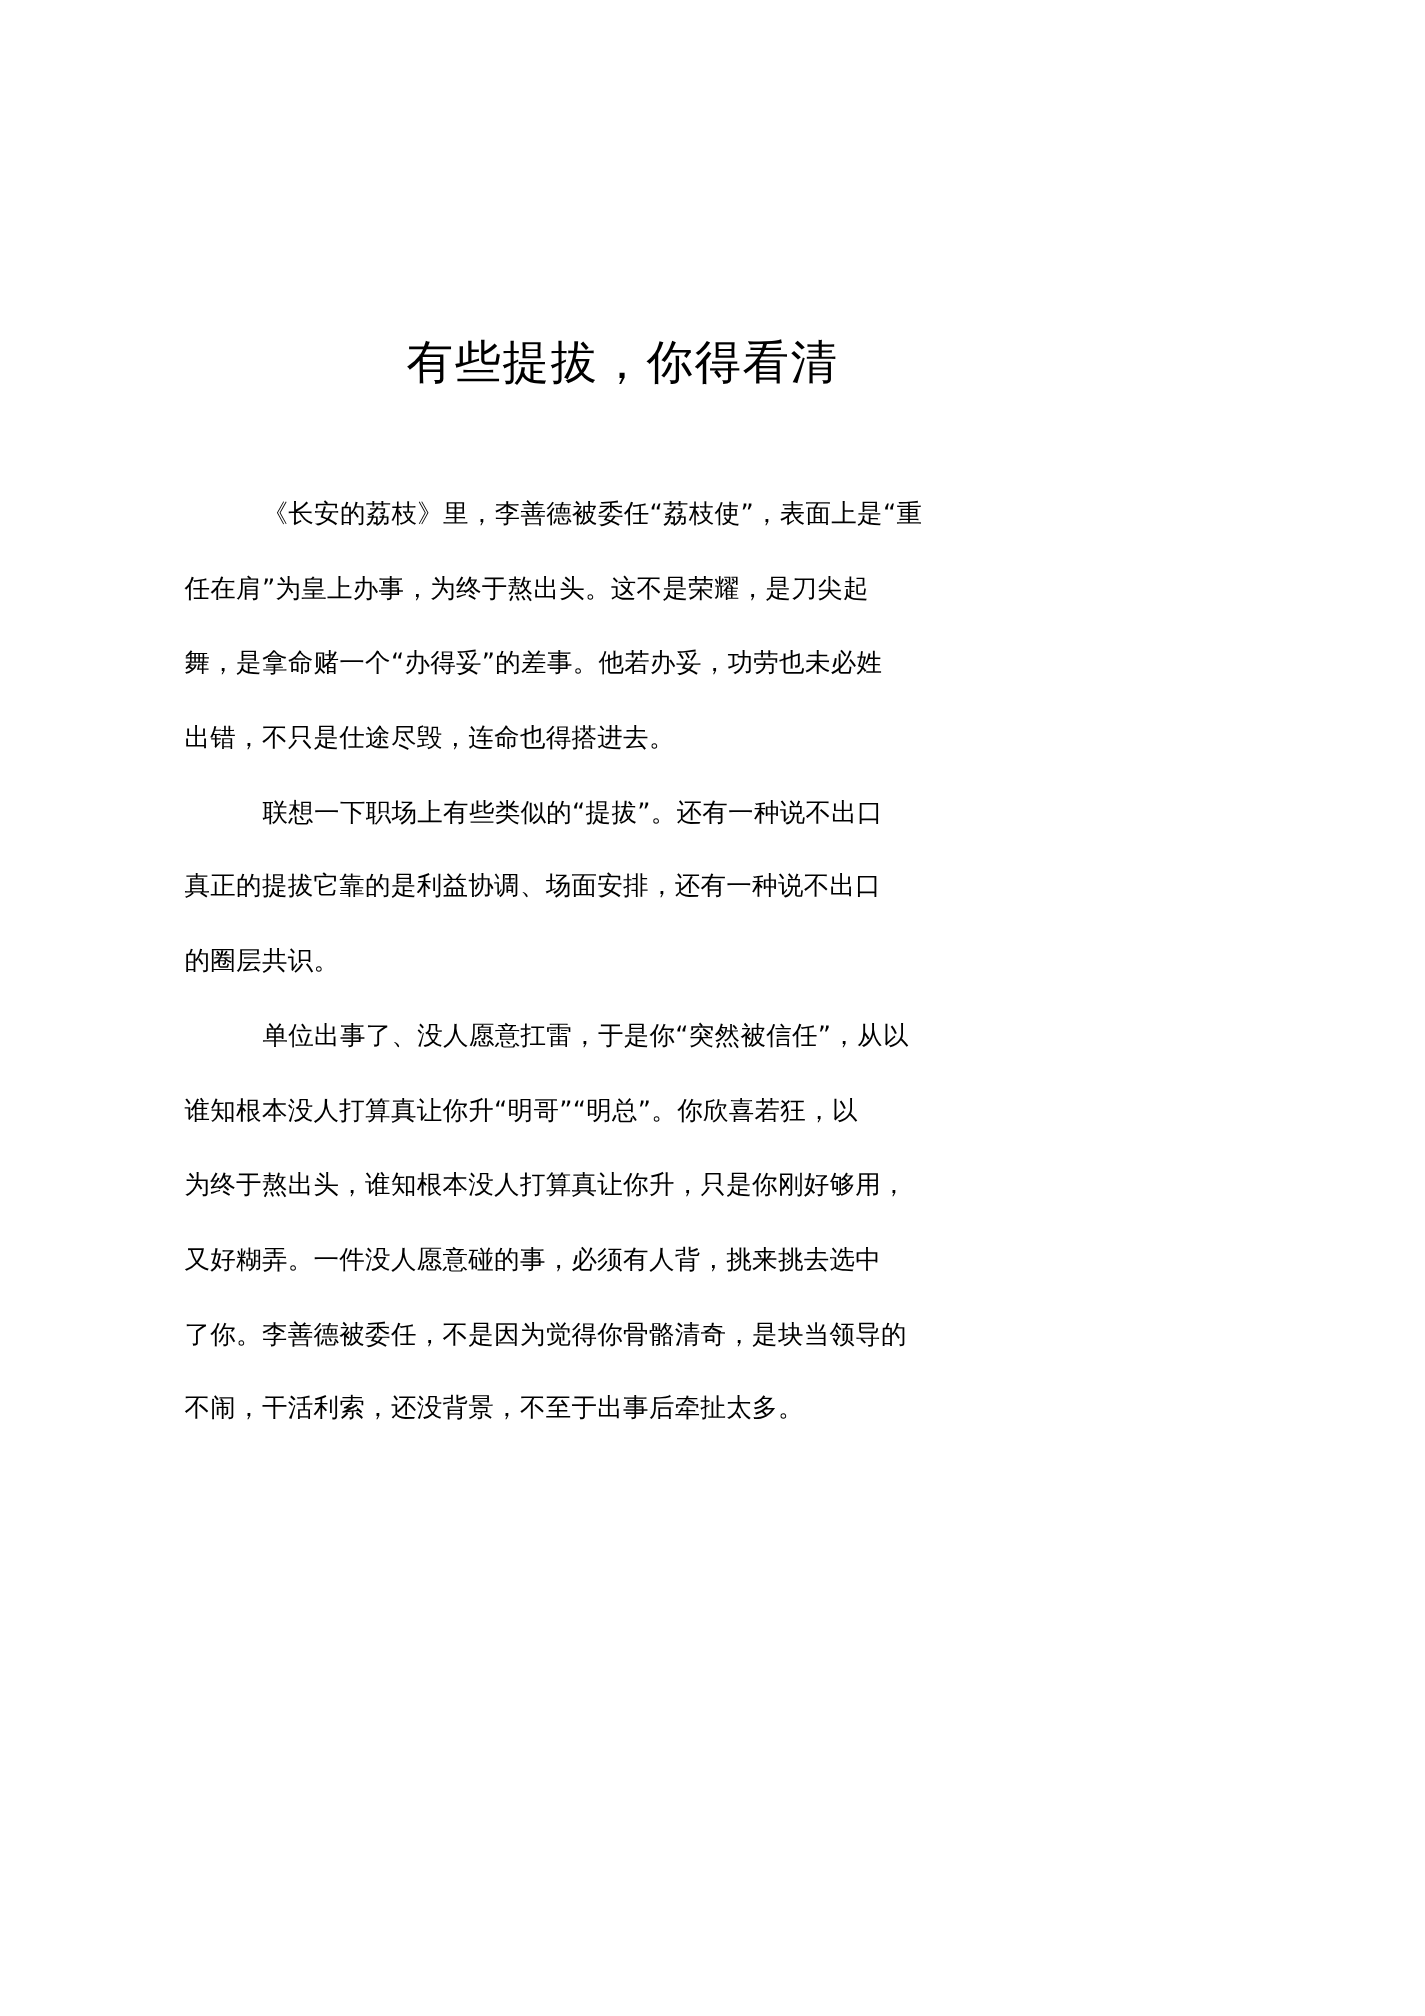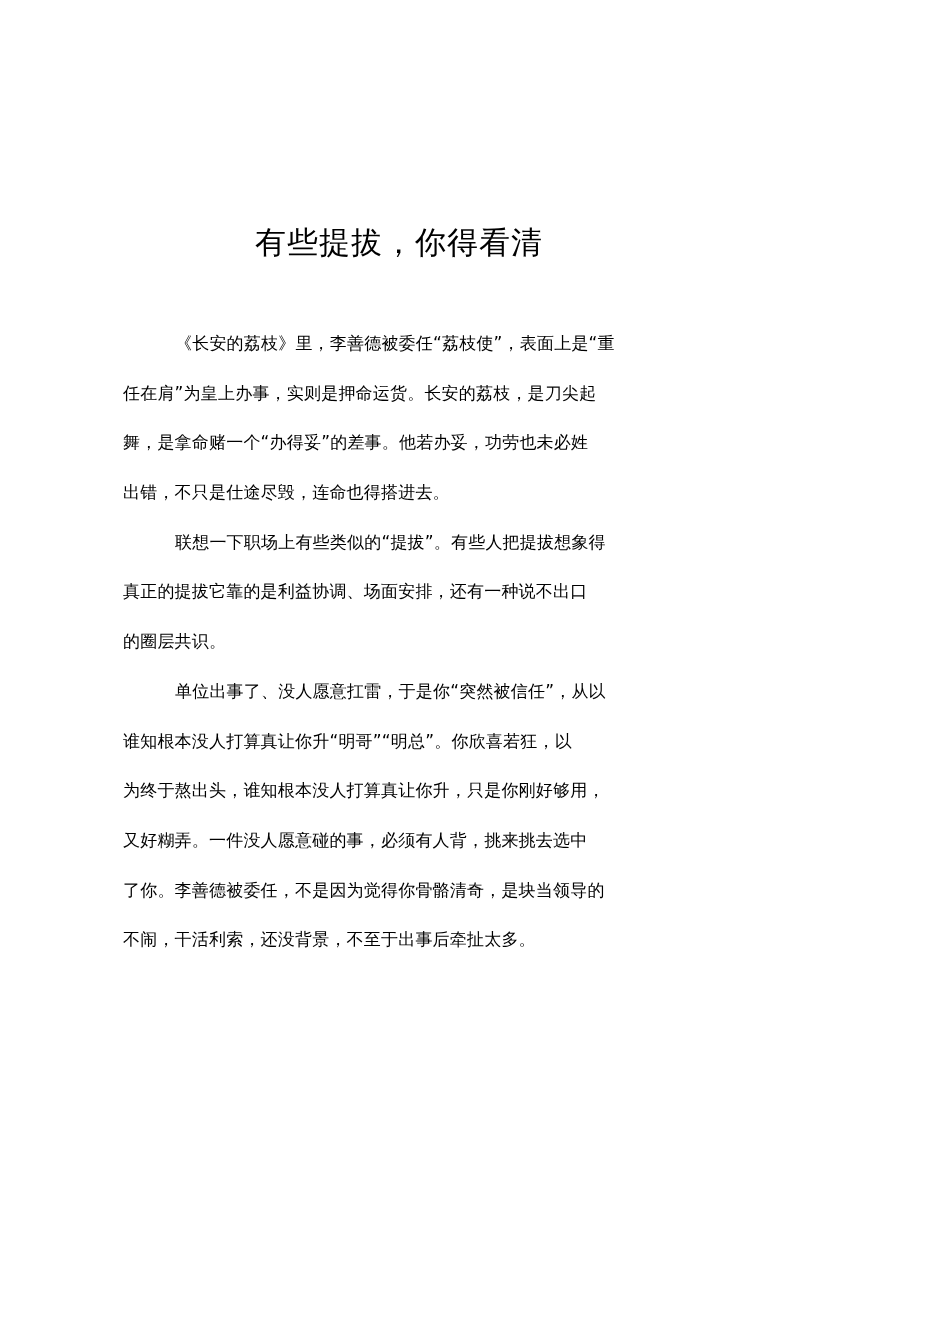--- a/index.html
+++ b/index.html
@@ -18,21 +18,21 @@
     .page {
       position: absolute;
       left: 0;
       top: 0;
       width: 950px;
       height: 1344px;
       background: #ffffff;
     }
     .title {
       position: absolute;
-      left: 0;
+      left: 16px;
       top: 220px;
       width: 798px;
       text-align: center;
       font-size: 31px;
       line-height: 44px;
       letter-spacing: 1px;
       font-weight: normal;
       margin: 0;
     }
     .body {
@@ -55,27 +55,27 @@
   </style>
 </head>
 <body>
 
 <div class="page">
   <h1 class="title">有些提拔，你得看清</h1>
 
   <div class="body">
     <div class="paragraph">
       <span class="line indent">《长安的荔枝》里，李善德被委任“荔枝使”，表面上是“重</span>
-      <span class="line">任在肩”为皇上办事，实则是押命运货。长安的荔枝，是刀尖起</span>
+      <span class="line">任在肩”为皇上办事，为终于熬出头。这不是荣耀，是刀尖起</span>
       <span class="line">舞，是拿命赌一个“办得妥”的差事。他若办妥，功劳也未必姓</span>
       <span class="line">出错，不只是仕途尽毁，连命也得搭进去。</span>
     </div>
 
     <div class="paragraph">
-      <span class="line indent">联想一下职场上有些类似的“提拔”。有些人把提拔想象得</span>
+      <span class="line indent">联想一下职场上有些类似的“提拔”。还有一种说不出口</span>
       <span class="line">真正的提拔它靠的是利益协调、场面安排，还有一种说不出口</span>
       <span class="line">的圈层共识。</span>
     </div>
 
     <div class="paragraph">
       <span class="line indent">单位出事了、没人愿意扛雷，于是你“突然被信任”，从以</span>
       <span class="line">谁知根本没人打算真让你升“明哥”“明总”。你欣喜若狂，以</span>
       <span class="line">为终于熬出头，谁知根本没人打算真让你升，只是你刚好够用，</span>
       <span class="line">又好糊弄。一件没人愿意碰的事，必须有人背，挑来挑去选中</span>
       <span class="line">了你。李善德被委任，不是因为觉得你骨骼清奇，是块当领导的</span>

